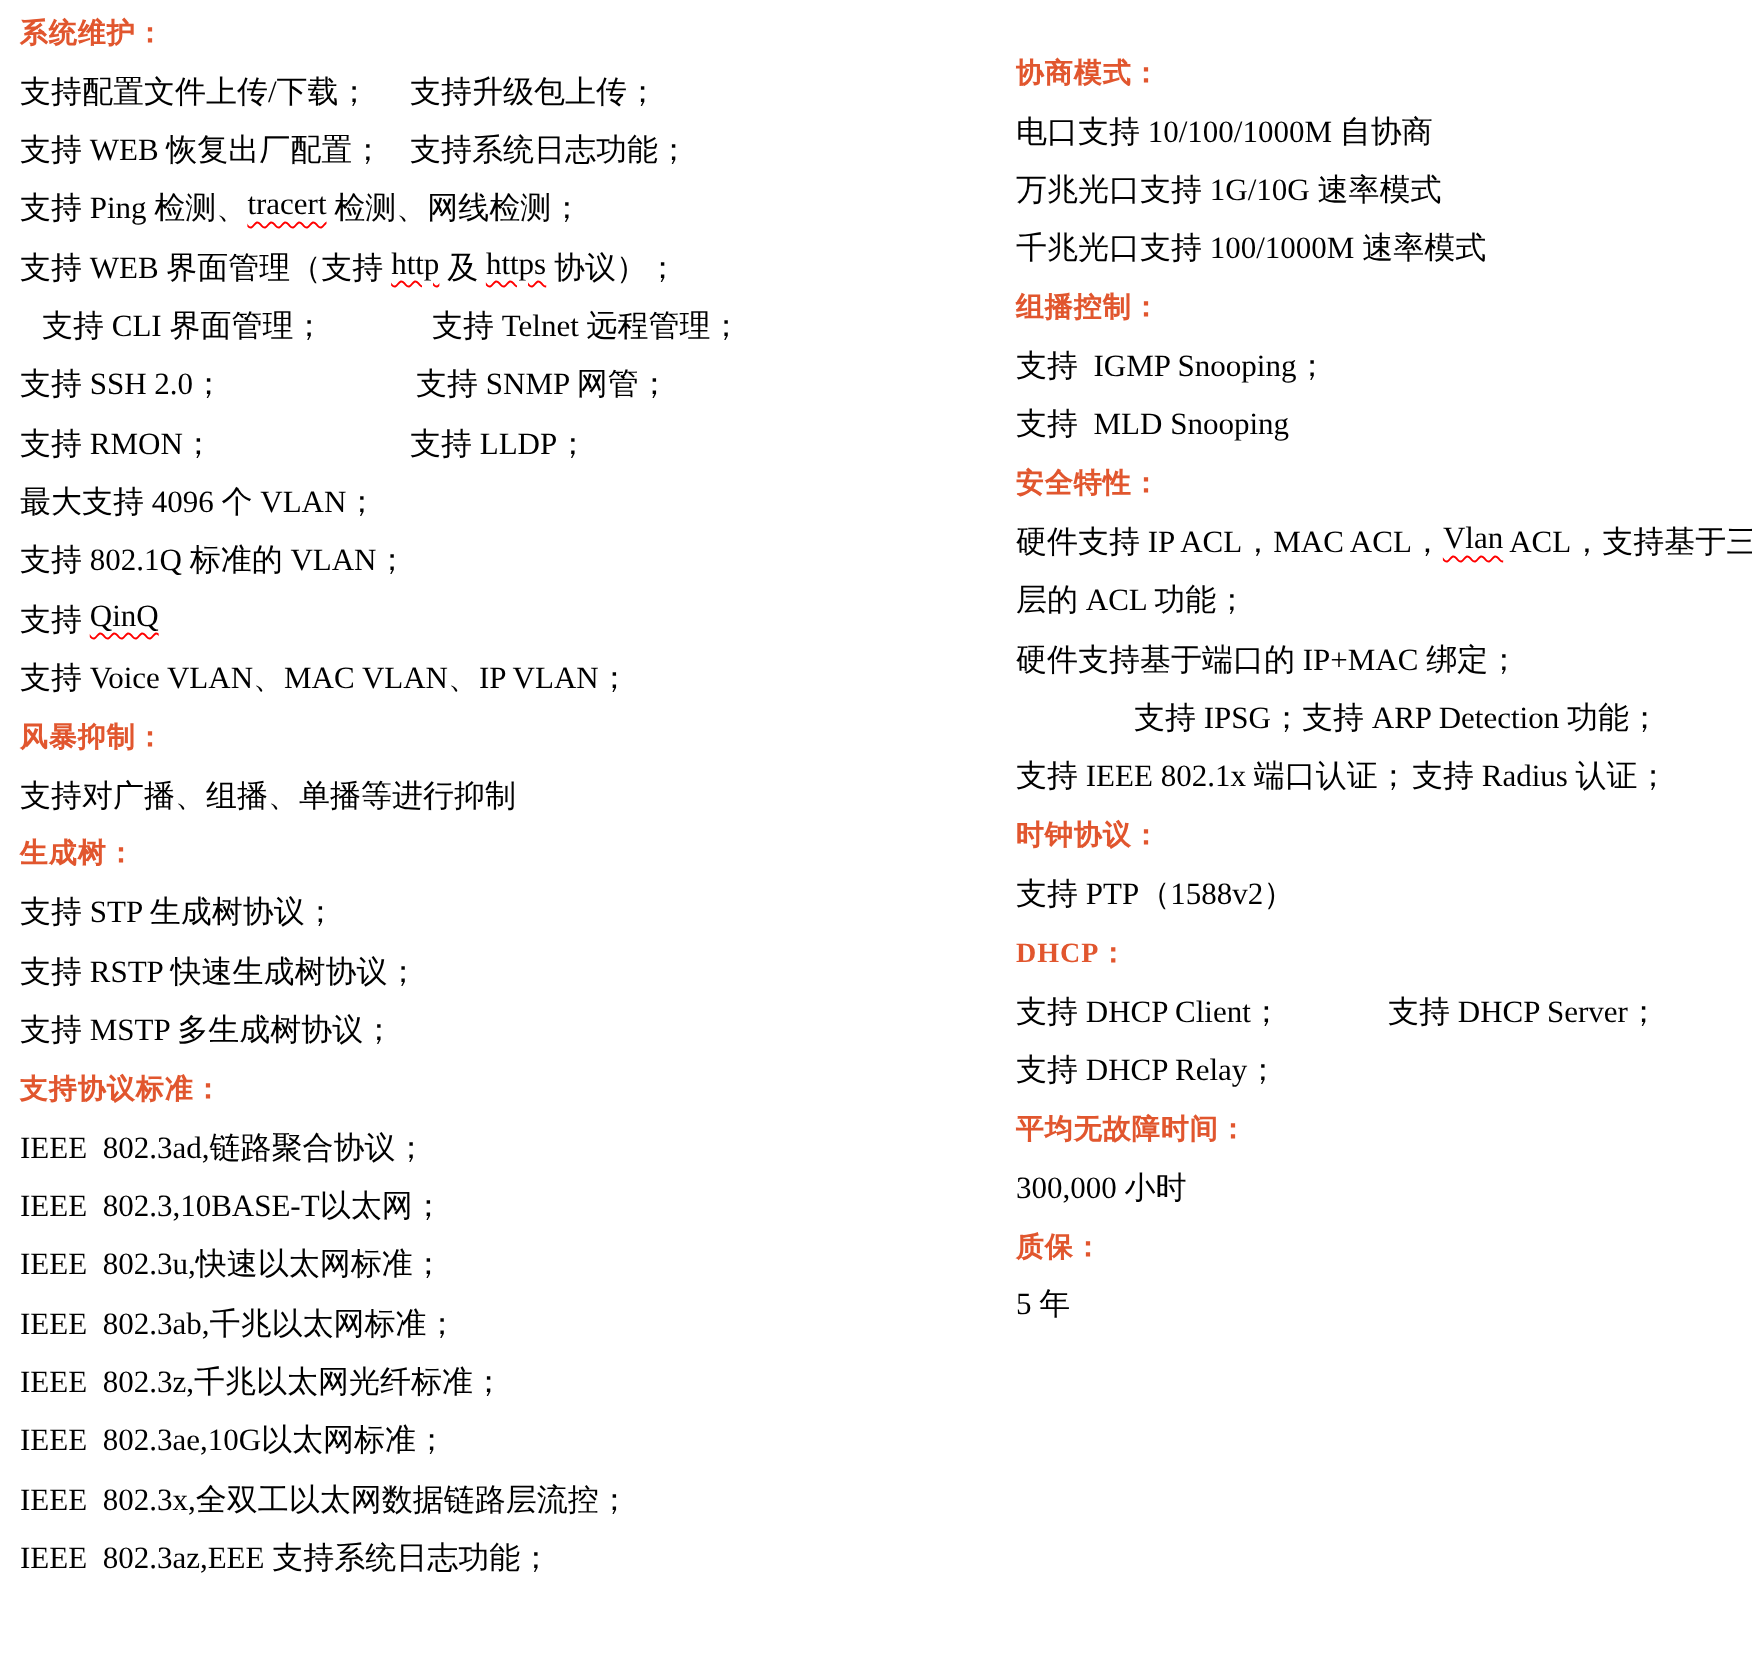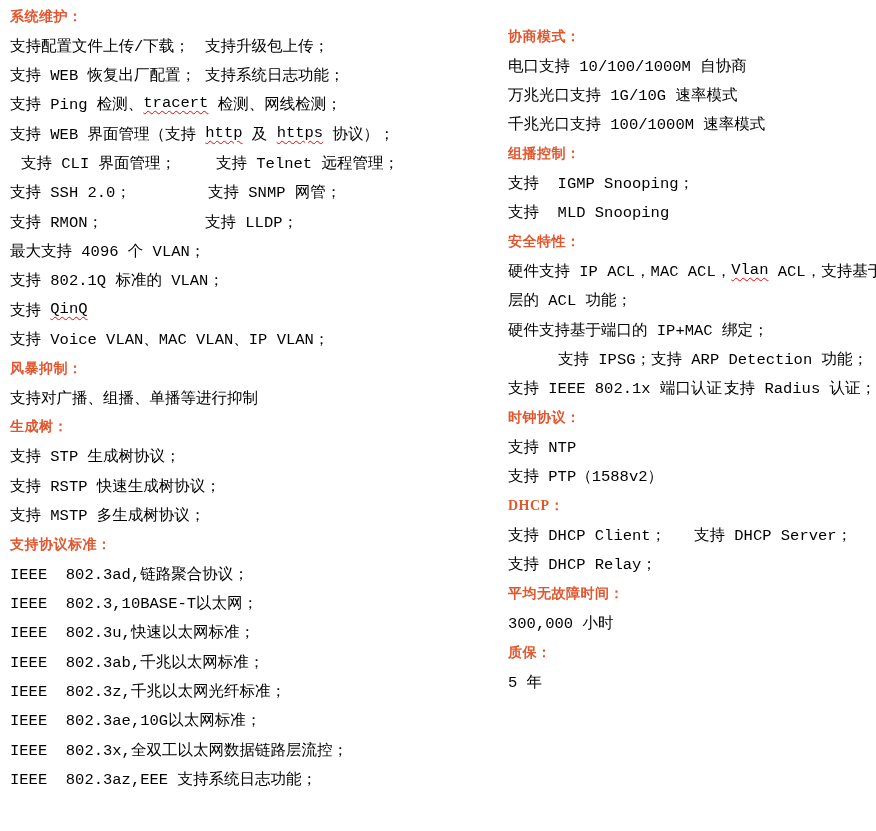--- a/index.html
+++ b/index.html
@@ -9,21 +9,21 @@
     color:var(--bc,#000000);
     font-family:"Liberation Serif","DejaVu Serif",serif;
     font-size:15.5px;
   }
   .page{position:absolute;inset:0;}
   .col{position:absolute;}
   .col-left{left:10px;top:2px;width:432px;}
   .col-right{left:508px;top:22px;width:368px;}
   .line{height:29.35px;display:flex;align-items:center;}
   .cell{display:inline-flex;white-space:pre;}
-  .seg{white-space:pre;font-family:Liberation Mono, monospace;}
+  .seg{white-space:pre;}
   .heading .htext{
     color:var(--hc,#E1562E);
     font-weight:700;
     font-family:Liberation Serif, serif;
     font-size:14px;
     letter-spacing:0.5px;
   }
   .wavy{
     text-decoration-line:underline;
     text-decoration-style:wavy;
@@ -163,23 +163,20 @@
         <span class="cell"><span class="seg">支持 ARP Detection 功能；</span></span>
       </div>
       <div class="line">
         <span class="cell" style="min-width: 198px;"><span class="seg">支持 IEEE 802.1x 端口认证；</span></span>
         <span class="cell"><span class="seg">支持 Radius 认证；</span></span>
       </div>
       <div class="line heading">
         <span class="htext">时钟协议：</span>
       </div>
       <div class="line">
-        <span class="cell"><span class="seg">支持 NTP</span></span>
-      </div>
-      <div class="line">
         <span class="cell"><span class="seg">支持 PTP（1588v2）</span></span>
       </div>
       <div class="line heading">
         <span class="htext">DHCP：</span>
       </div>
       <div class="line">
         <span class="cell" style="min-width: 186px;"><span class="seg">支持 DHCP Client；</span></span>
         <span class="cell"><span class="seg">支持 DHCP Server；</span></span>
       </div>
       <div class="line">

